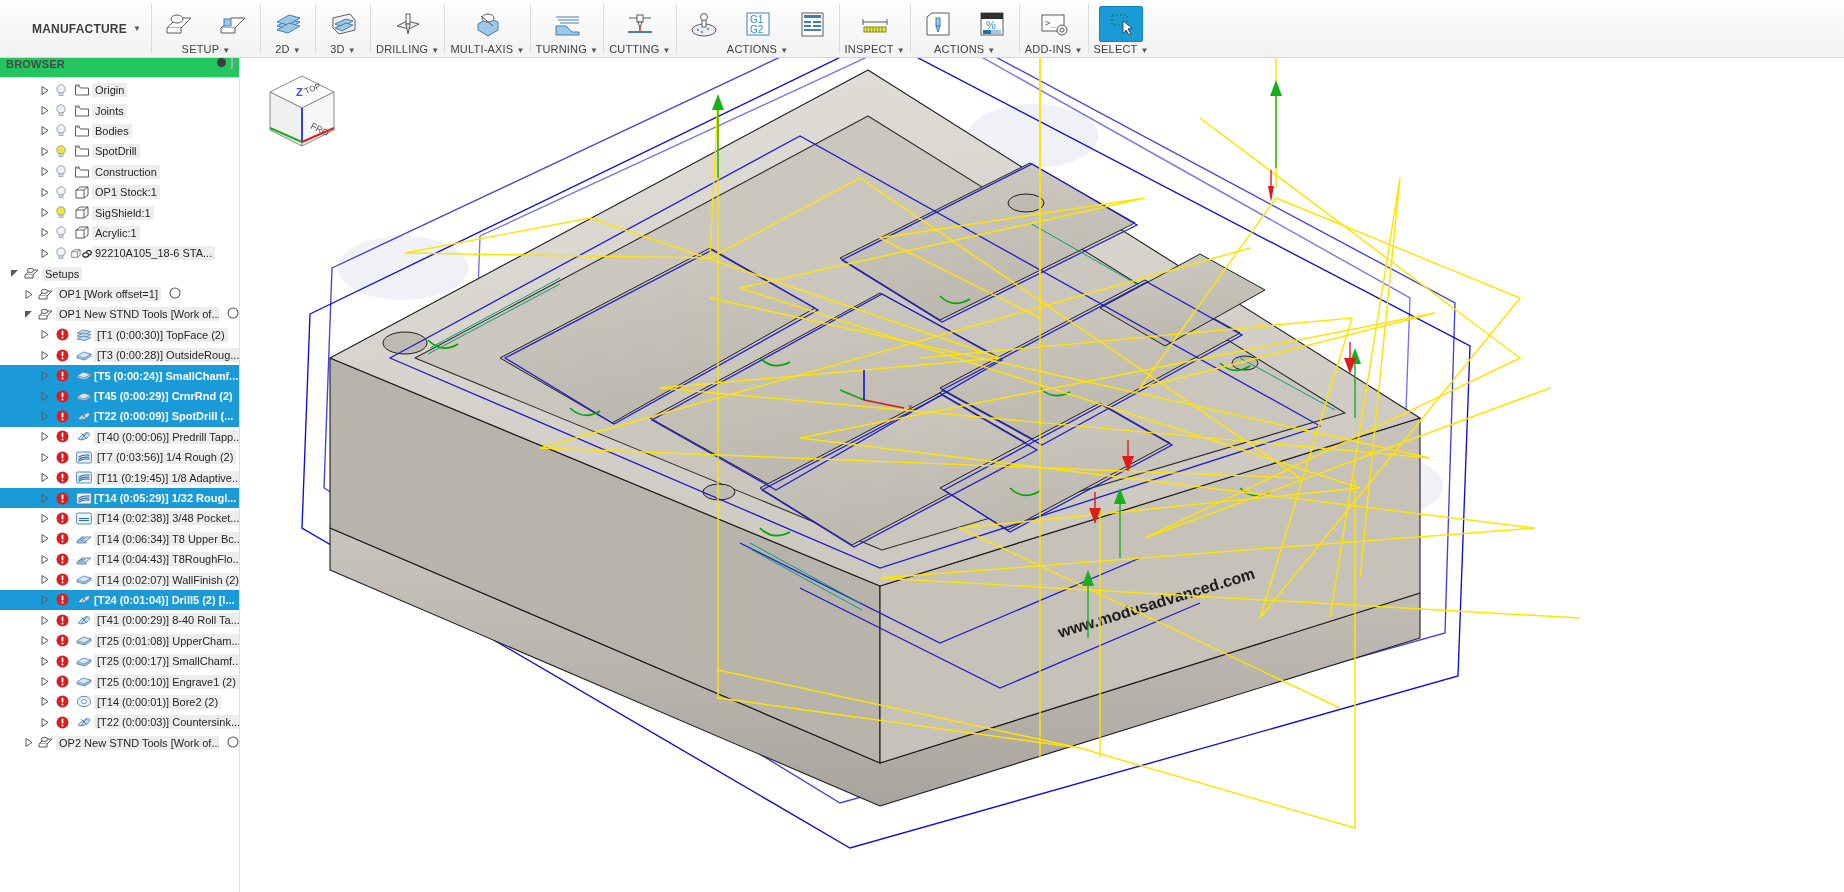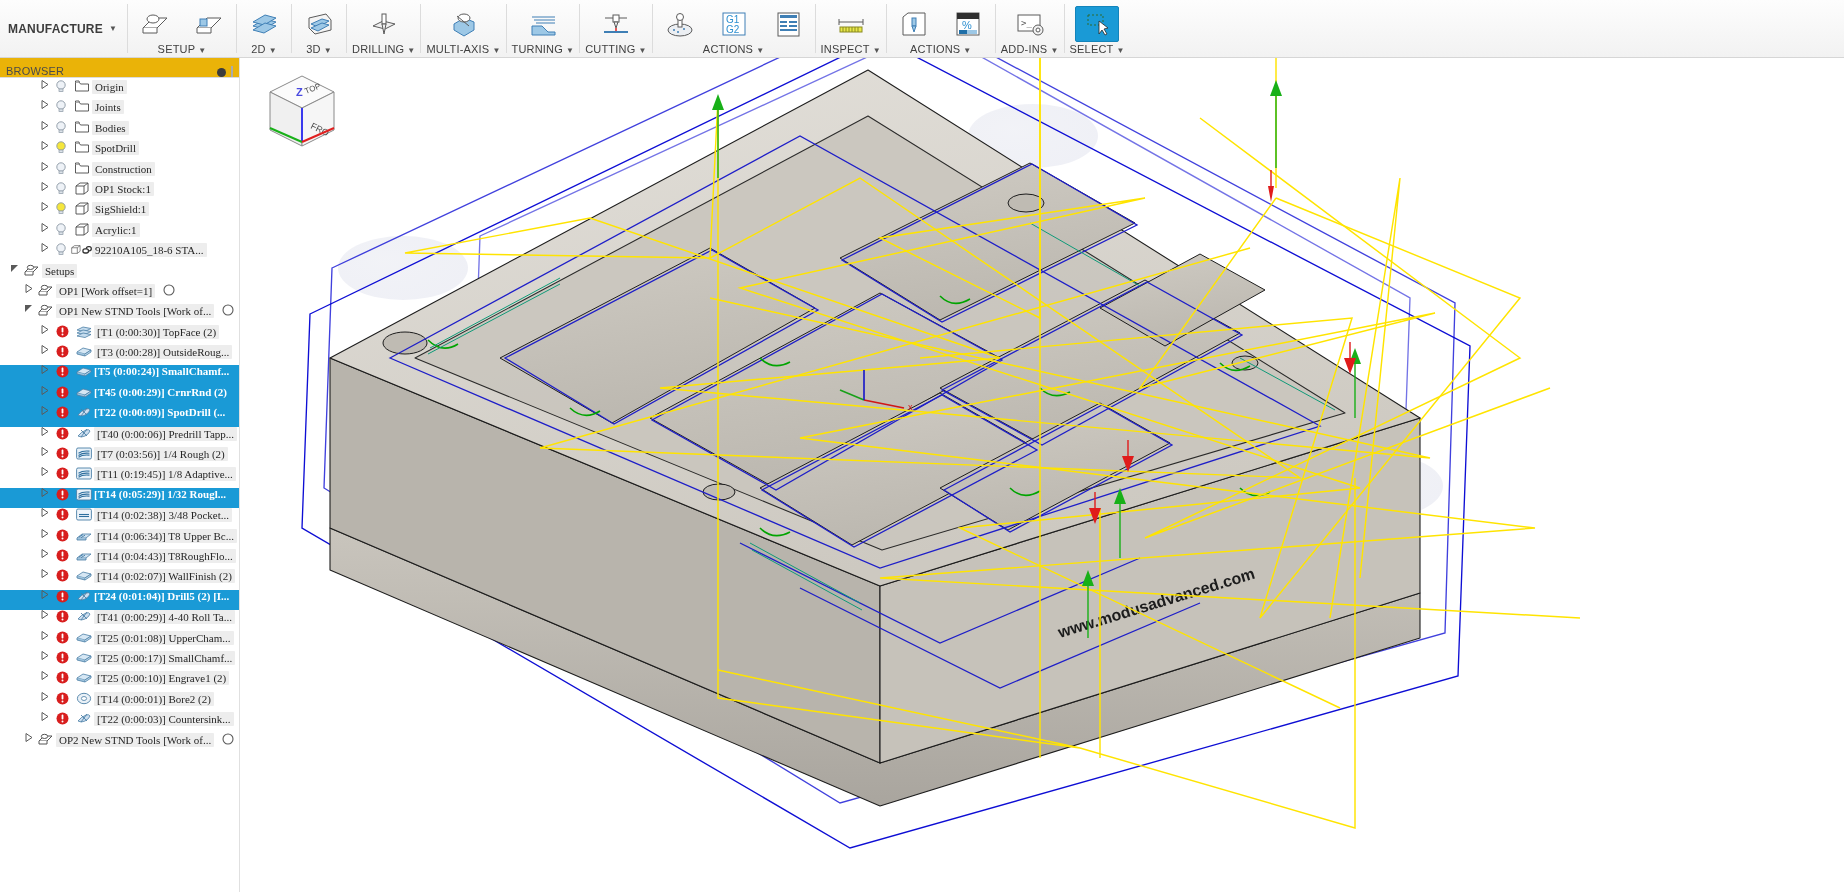--- a/index.html
+++ b/index.html
@@ -2,48 +2,48 @@
 <html><head>
 <meta charset="utf-8">
 <style>
   * { box-sizing: border-box; margin:0; padding:0; }
   html,body{ width:1844px; height:892px; overflow:hidden;
     font-family:"Liberation Sans", sans-serif; background:#ffffff; }
 
   
   #ribbon{ position:absolute; left:0; top:0; width:1844px; height:58px;
     background:linear-gradient(#fdfdfd,#f2f2f2); border-bottom:1px solid #d6d6d6;
-    display:flex; align-items:stretch; }
+    display:flex; align-items:stretch;padding-left:24px; }
   .rb-ws{ display:flex; align-items:center; padding:0 10px 0 8px;
     font-size:12px; font-weight:bold; color:#3d3d3d; letter-spacing:.2px; }
   .rb-ws .car{ margin-left:6px; font-size:8px; color:#555; }
   .rb-sep{ width:1px; background:#dcdcdc; margin:4px 0 4px 0; }
   .rb-group{ display:flex; flex-direction:column; justify-content:space-between;
     padding:2px 5px 2px 5px; }
   .rb-icons{ display:flex; align-items:flex-end; justify-content:center; gap:10px; flex:1; }
   .rb-label{ text-align:center; font-size:11px; color:#404040; padding-top:1px;
     white-space:nowrap; letter-spacing:.2px; }
   .rb-label .car{ font-size:8px; margin-left:3px; color:#555; }
   .btn{ width:44px; height:36px; display:flex; align-items:center; justify-content:center;
     border:1px solid transparent; border-radius:2px; }
   .btn.sel{ background:#1a9ad6; border-color:#1384bb; }
   .btn svg{ display:block; }
 
   
   #browser{ position:absolute; left:0; top:58px; width:240px; height:834px;
     background:#ffffff; border-right:1px solid #e0e0e0; overflow:hidden; }
-  #bhdr{ height:20px; background:#eab308; border-bottom:1px solid #dcdcdc;
-    display:flex; align-items:flex-end; padding:0 6px; }
+  #bhdr{ height:20px; background:#22c55e; border-bottom:1px solid #dcdcdc;
+    display:flex; align-items:flex-start; padding:0 6px;font-weight:bold; }
   #bhdr .t{ font-size:11px; color:#4a4a4a; flex:1; letter-spacing:.2px; }
   .dot-ic{ width:9px; height:9px; border-radius:50%; background:#3c3c3c; margin-right:5px;}
   .grip{ width:2px; height:11px; border-left:1px solid #aaa; border-right:1px solid #aaa; }
 
   #tree{ padding-top:2px; }
-  .row{ height:20.4px; display:flex; align-items:flex-start; white-space:nowrap;
-    font-size:11px; color:#262626;font-family:Liberation Serif, serif; }
+  .row{ height:20.4px; display:flex; align-items:center; white-space:nowrap;
+    font-size:11px; color:#262626; }
   .row.hl{ background:#1a9ad6; color:#ffffff; font-weight:bold; }
   .row .lbl{ overflow:hidden; text-overflow:clip; }
   .row.shade .lbl{ background:#ededed; padding:1px 3px; border-radius:1px;}
   .row.hl .lbl{ background:transparent; }
   .tri{ width:13px; flex:0 0 13px; display:flex; align-items:center; justify-content:center; }
   .tri svg{ display:block; }
   .slot{ flex:0 0 auto; display:flex; align-items:center; justify-content:center; }
   .bulb{ width:20px; }
   .ic{ width:21px; }
   .err{ width:22px; }
@@ -882,21 +882,21 @@
             <circle cx="6.5" cy="9.6" r="1" fill="#fff"></circle>
           </svg>
         </span>
         <span class="slot ic">
           <svg width="16" height="13" viewBox="0 0 16 13">
             <path d="M2 9 q3-4 8-6 q3-1 4 1 q-1 3-5 5 q-4 2-7 0 Z" fill="#cddff0" stroke="#4b7fa6" stroke-width="0.8"></path>
             <path d="M5 3 L11 9" stroke="#4b7fa6" stroke-width="0.9"></path>
             <path d="M11 2 L5 10" stroke="#4b7fa6" stroke-width="0.9"></path>
           </svg>
         </span>
-        <span class="lbl">[T41 (0:00:29)] 4-40 Roll Ta...</span>
+        <span class="lbl">[T41 (0:00:29)] 8-40 Roll Ta...</span>
       </div>
       <div class="row shade">
         <span style="width:38px;flex:0 0 38px"></span>
         <span class="tri">
           <svg width="9" height="9" viewBox="0 0 9 9">
             <path d="M2 0.5 L8 4.5 L2 8.5 Z" fill="none" stroke="#5a5a5a"></path>
           </svg>
         </span>
         <span class="slot err">
           <svg width="13" height="13" viewBox="0 0 13 13">

